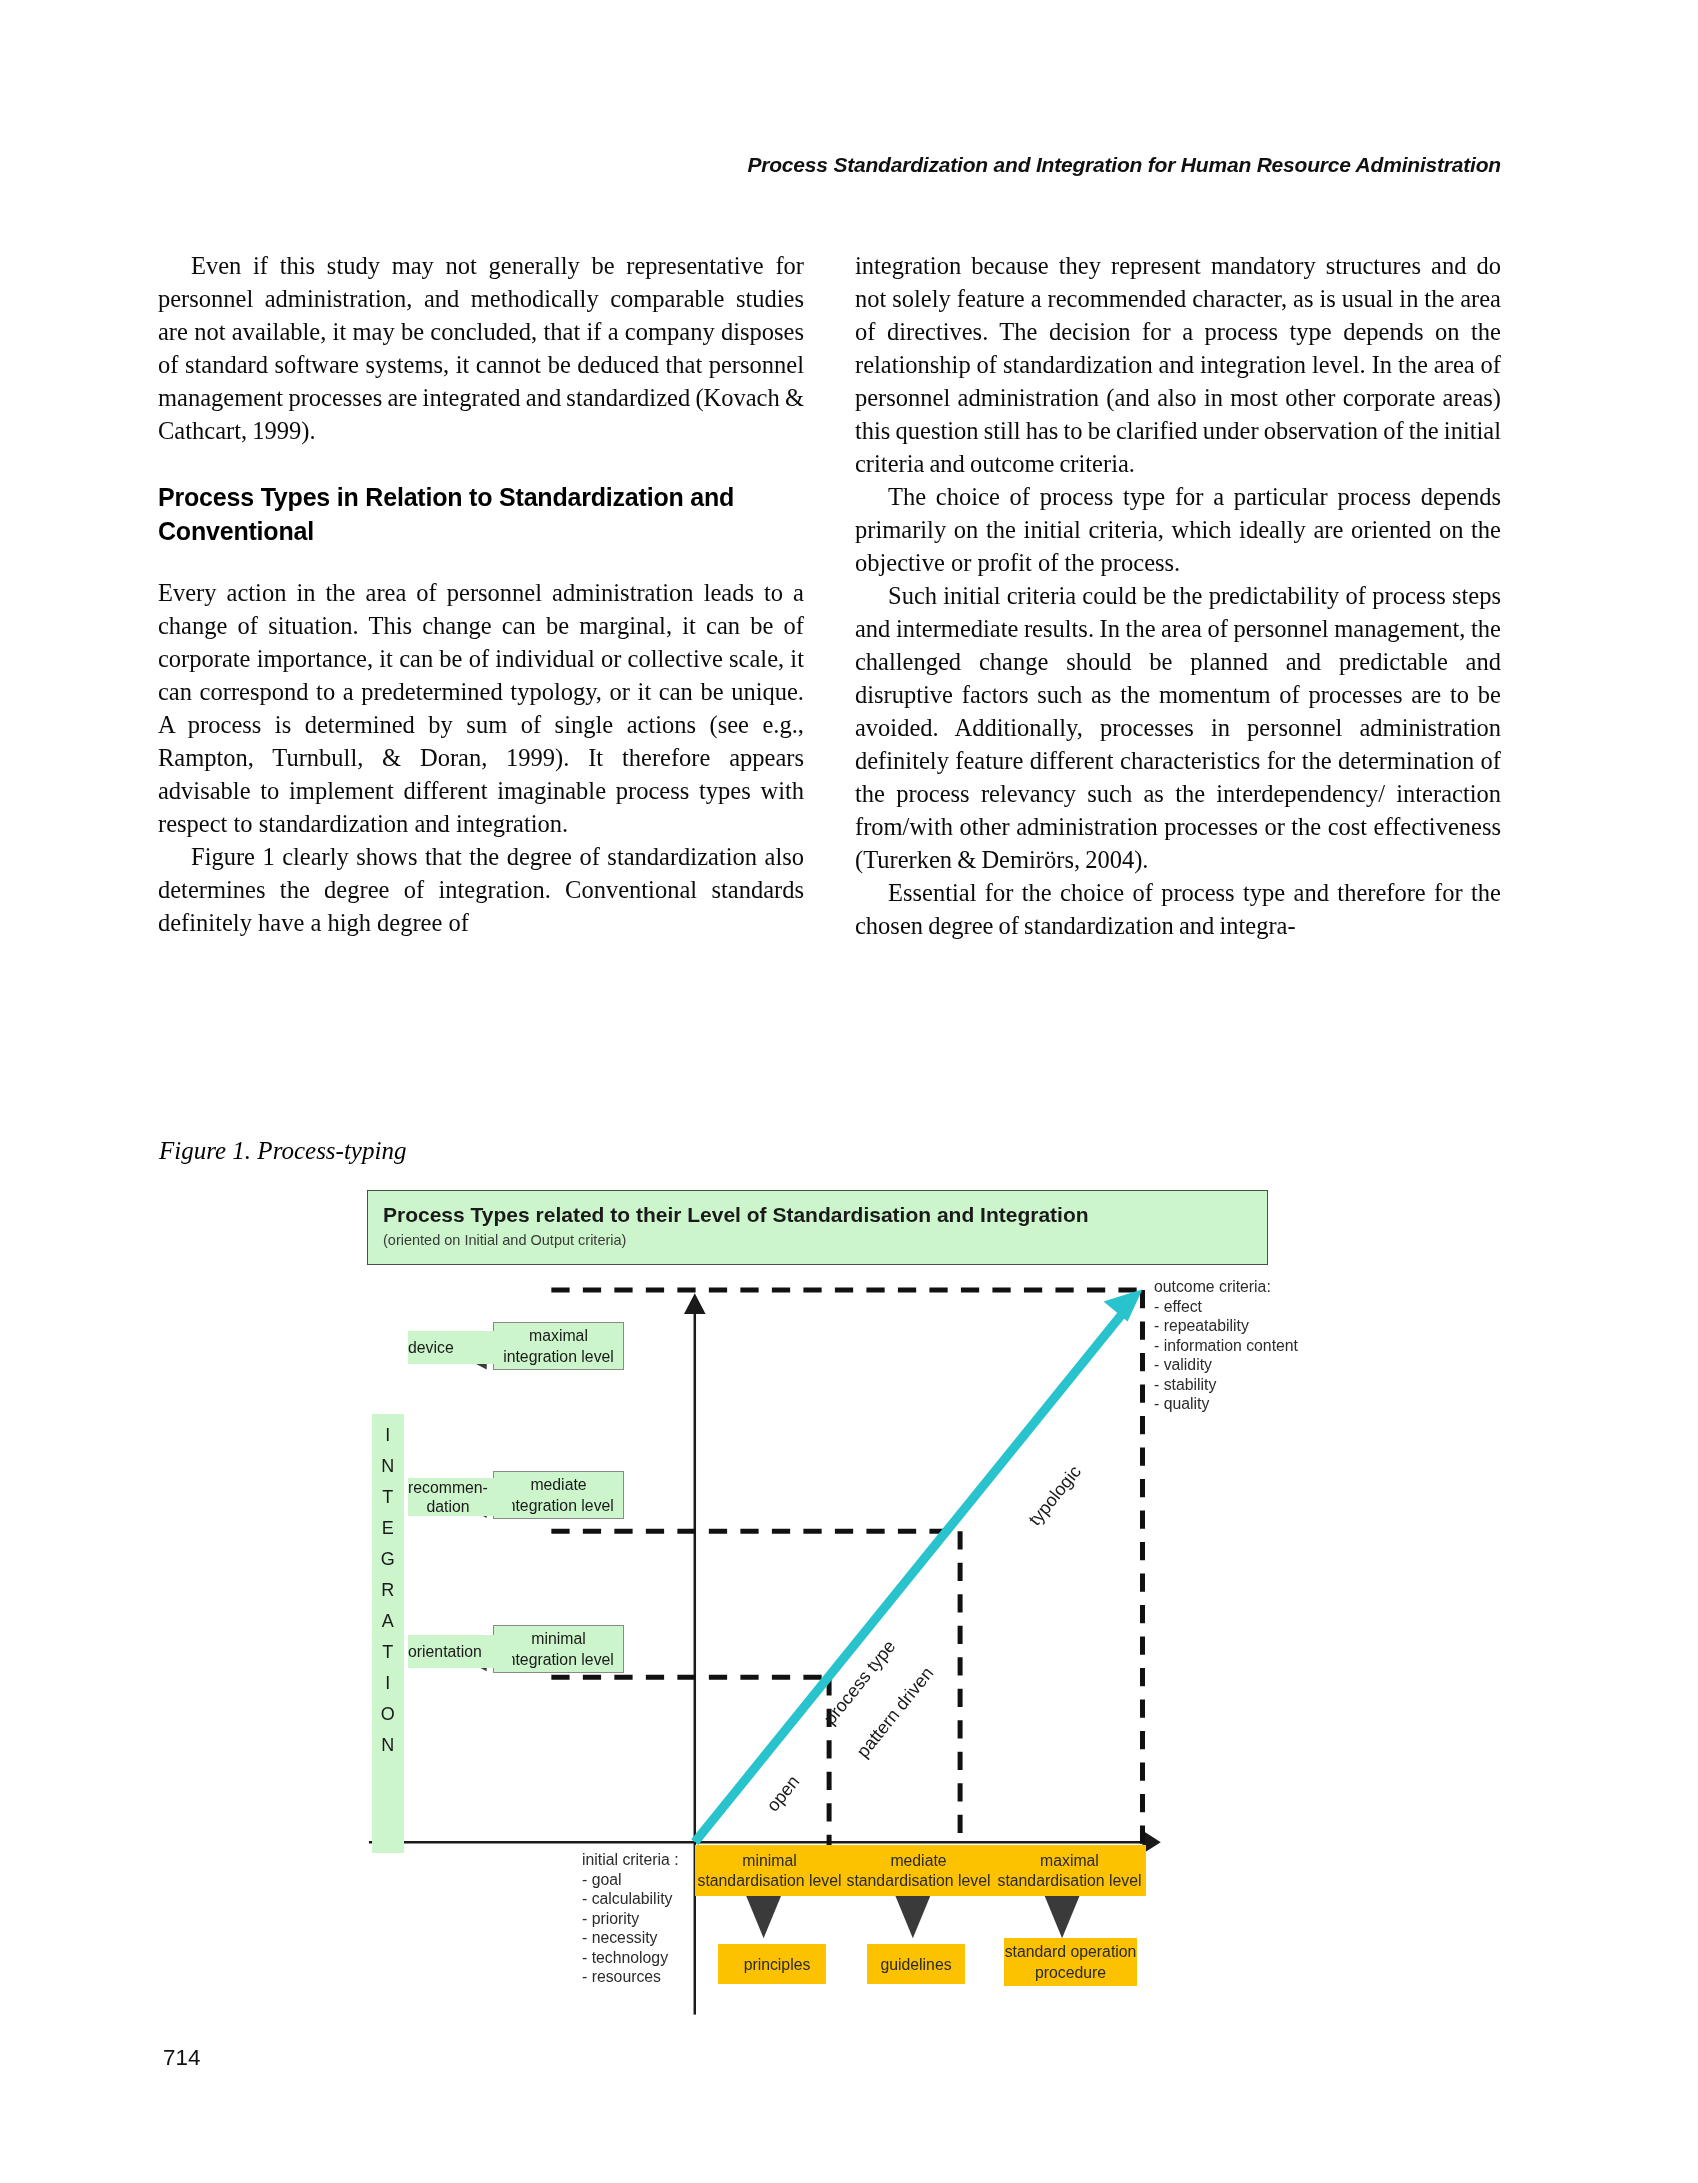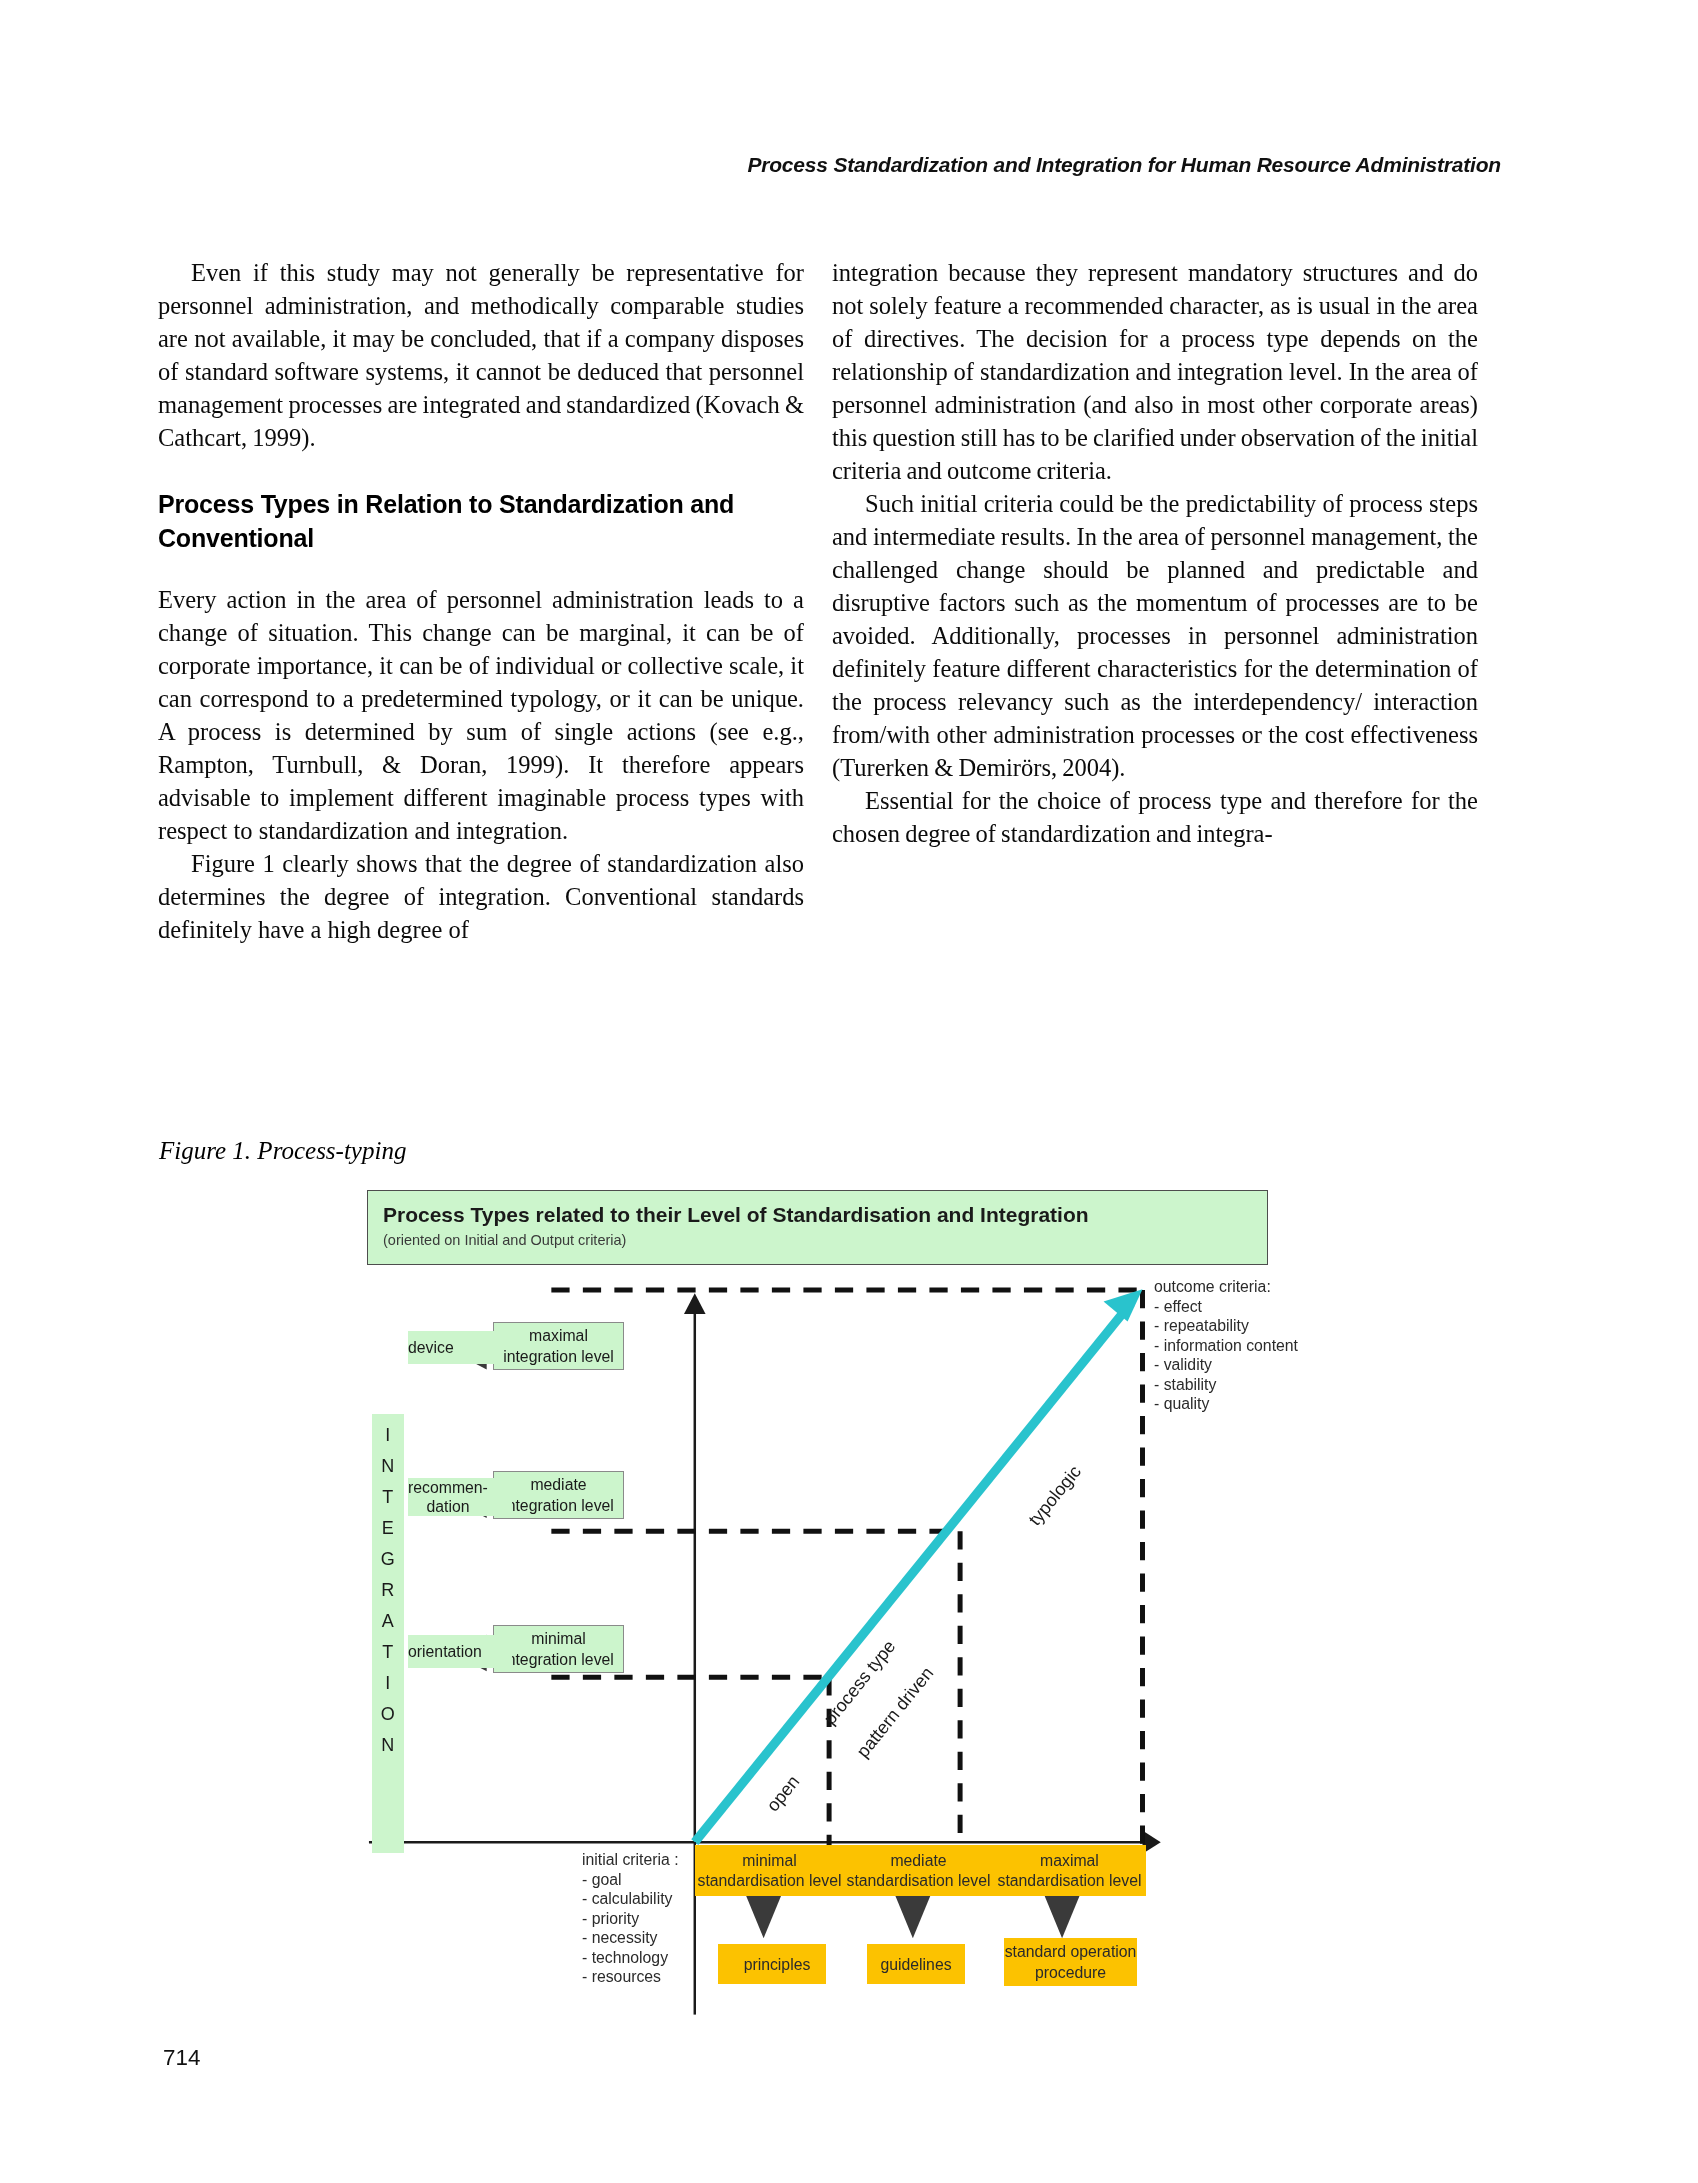--- a/index.html
+++ b/index.html
@@ -28,24 +28,24 @@
     font-style: italic;
     font-size: 21px;
     letter-spacing: -0.2px;
     color: #111;
   }
 
   
   .columns {
     position: absolute;
     left: 158px;
-    top: 256px;
+    top: 249px;
     width: 1343px;
     display: flex;
-    gap: 28px;
+    gap: 51px;
   }
   .col {
     width: 646px;
   }
   .col p {
     margin: 0;
     font-size: 24.5px;
     line-height: 33px;
     text-align: justify;
     text-justify: inter-word;
@@ -229,20 +229,21 @@
 
 <div class="columns">
   <div class="col">
     <p class="indent tight">Even if this study may not generally be representative for personnel administration, and methodically comparable studies are not available, it may be concluded, that if a company disposes of standard software systems, it cannot be deduced that personnel management processes are integrated and standardized (Kovach &amp; Cathcart, 1999).</p>
     <h2 class="section-head">Process Types in Relation to Standardization and Conventional</h2>
     <p>Every action in the area of personnel administration leads to a change of situation. This change can be marginal, it can be of corporate importance, it can be of individual or collective scale, it can correspond to a predetermined typology, or it can be unique. A process is determined by sum of single actions (see e.g., Rampton, Turnbull, &amp; Doran, 1999). It therefore appears advisable to implement different imaginable process types with respect to standardization and integration.</p>
     <p class="indent">Figure 1 clearly shows that the degree of standardization also determines the degree of integration. Conventional standards definitely have a high degree of</p>
   </div>
   <div class="col">
     <p class="tight">integration because they represent mandatory structures and do not solely feature a recommended character, as is usual in the area of directives. The decision for a process type depends on the relationship of standardization and integration level. In the area of personnel administration (and also in most other corporate areas) this question still has to be clarified under observation of the initial criteria and outcome criteria.</p>
+    <p class="indent">The choice of process type for a particular process depends primarily on the initial criteria, which ideally are oriented on the objective or profit of the process.</p>
     <p class="indent tight">Such initial criteria could be the predictability of process steps and intermediate results. In the area of personnel management, the challenged change should be planned and predictable and disruptive factors such as the momentum of processes are to be avoided. Additionally, processes in personnel administration definitely feature different characteristics for the determination of the process relevancy such as the interdependency/ interaction from/with other administration processes or the cost effectiveness (Turerken &amp; Demirörs, 2004).</p>
     <p class="indent tight">Essential for the choice of process type and therefore for the chosen degree of standardization and integra-</p>
   </div>
 </div>
 
 <div class="fig-caption">Figure 1. Process-typing</div>
 
 <div id="figure">
 
   <div class="fig-title-box">

